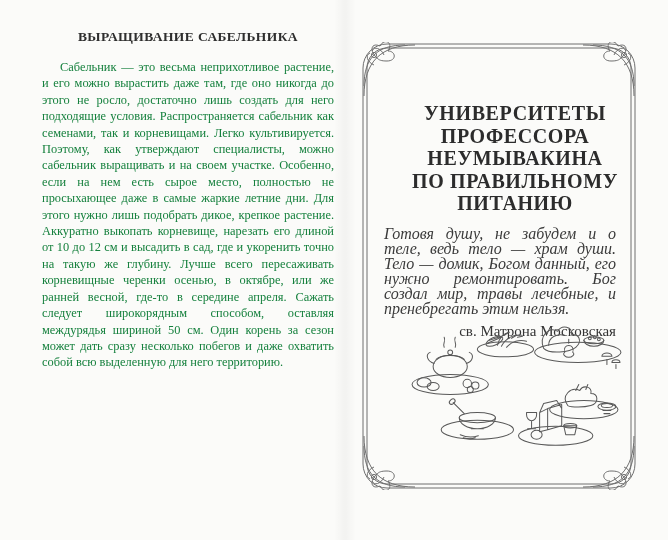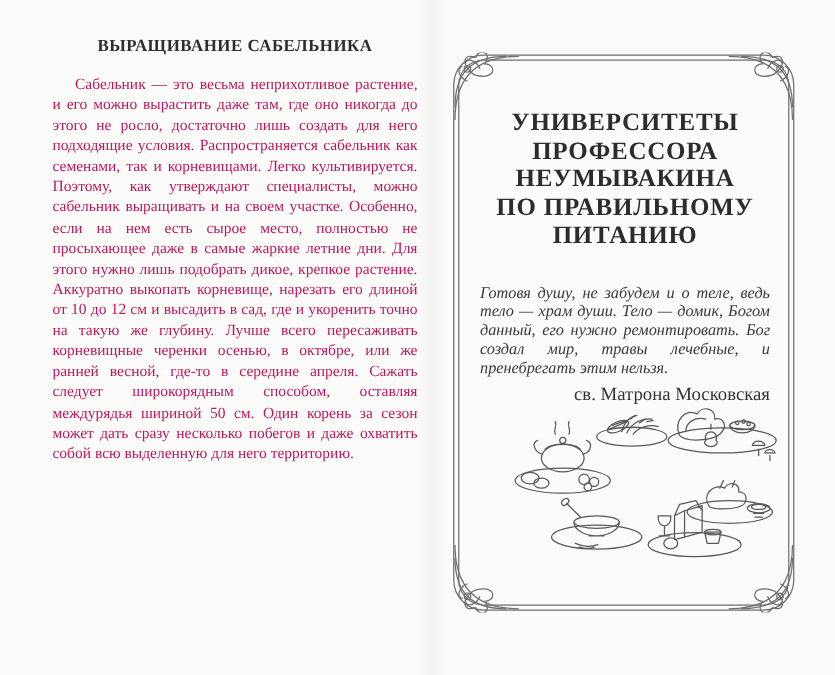--- a/index.html
+++ b/index.html
@@ -22,40 +22,40 @@
   .lp-title{
     margin:0 0 14px 0;
     font-size:13.5px;font-weight:bold;
     text-align:center;letter-spacing:.4px;
     color:#2e2e2e;
   }
   .body-par{
     margin:0;
     font-size:12.4px;line-height:16.4px;
     text-align:justify;text-indent:18px;
-    color:#be185d;
+    color:#15803d;
   }
 
   
   .frame{position:absolute;left:361px;top:42px;width:276px;height:448px;}
   .frame-svg{position:absolute;left:0;top:0;width:276px;height:448px;}
   .rp-title{
     position:absolute;left:0;top:44px;width:276px;
-    margin:1px;
+    margin:16px;
     font-size:20px;line-height:22.5px;font-weight:bold;
     text-align:center;letter-spacing:.6px;
     white-space:pre-line;
     color:#2c2c2c;
   }
   .epigraph-block{
     position:absolute;left:23px;top:184px;width:232px;
   }
   .epigraph{
     font-style:italic;
-    font-size:13px;line-height:15px;
+    font-size:16px;line-height:15px;
     text-align:justify;
     color:#3a3a3a;
   }
   .attribution{
     margin-top:7px;
     font-size:15px;text-align:right;
     color:#343434;
   }
   .illustration{
     position:absolute;left:44px;top:279px;width:221px;height:131px;

